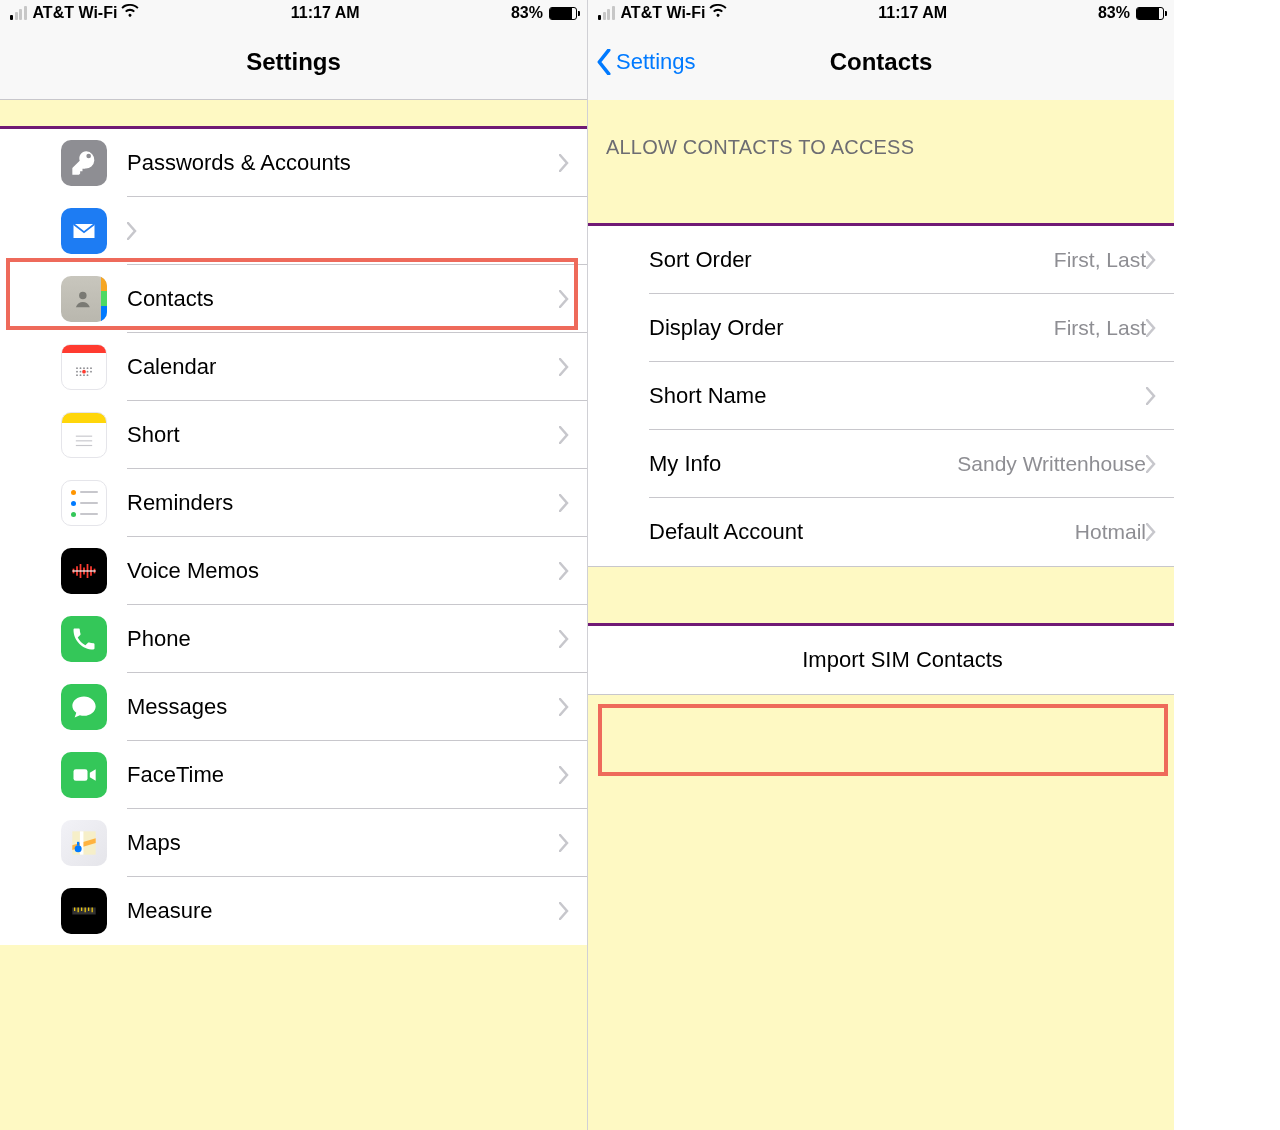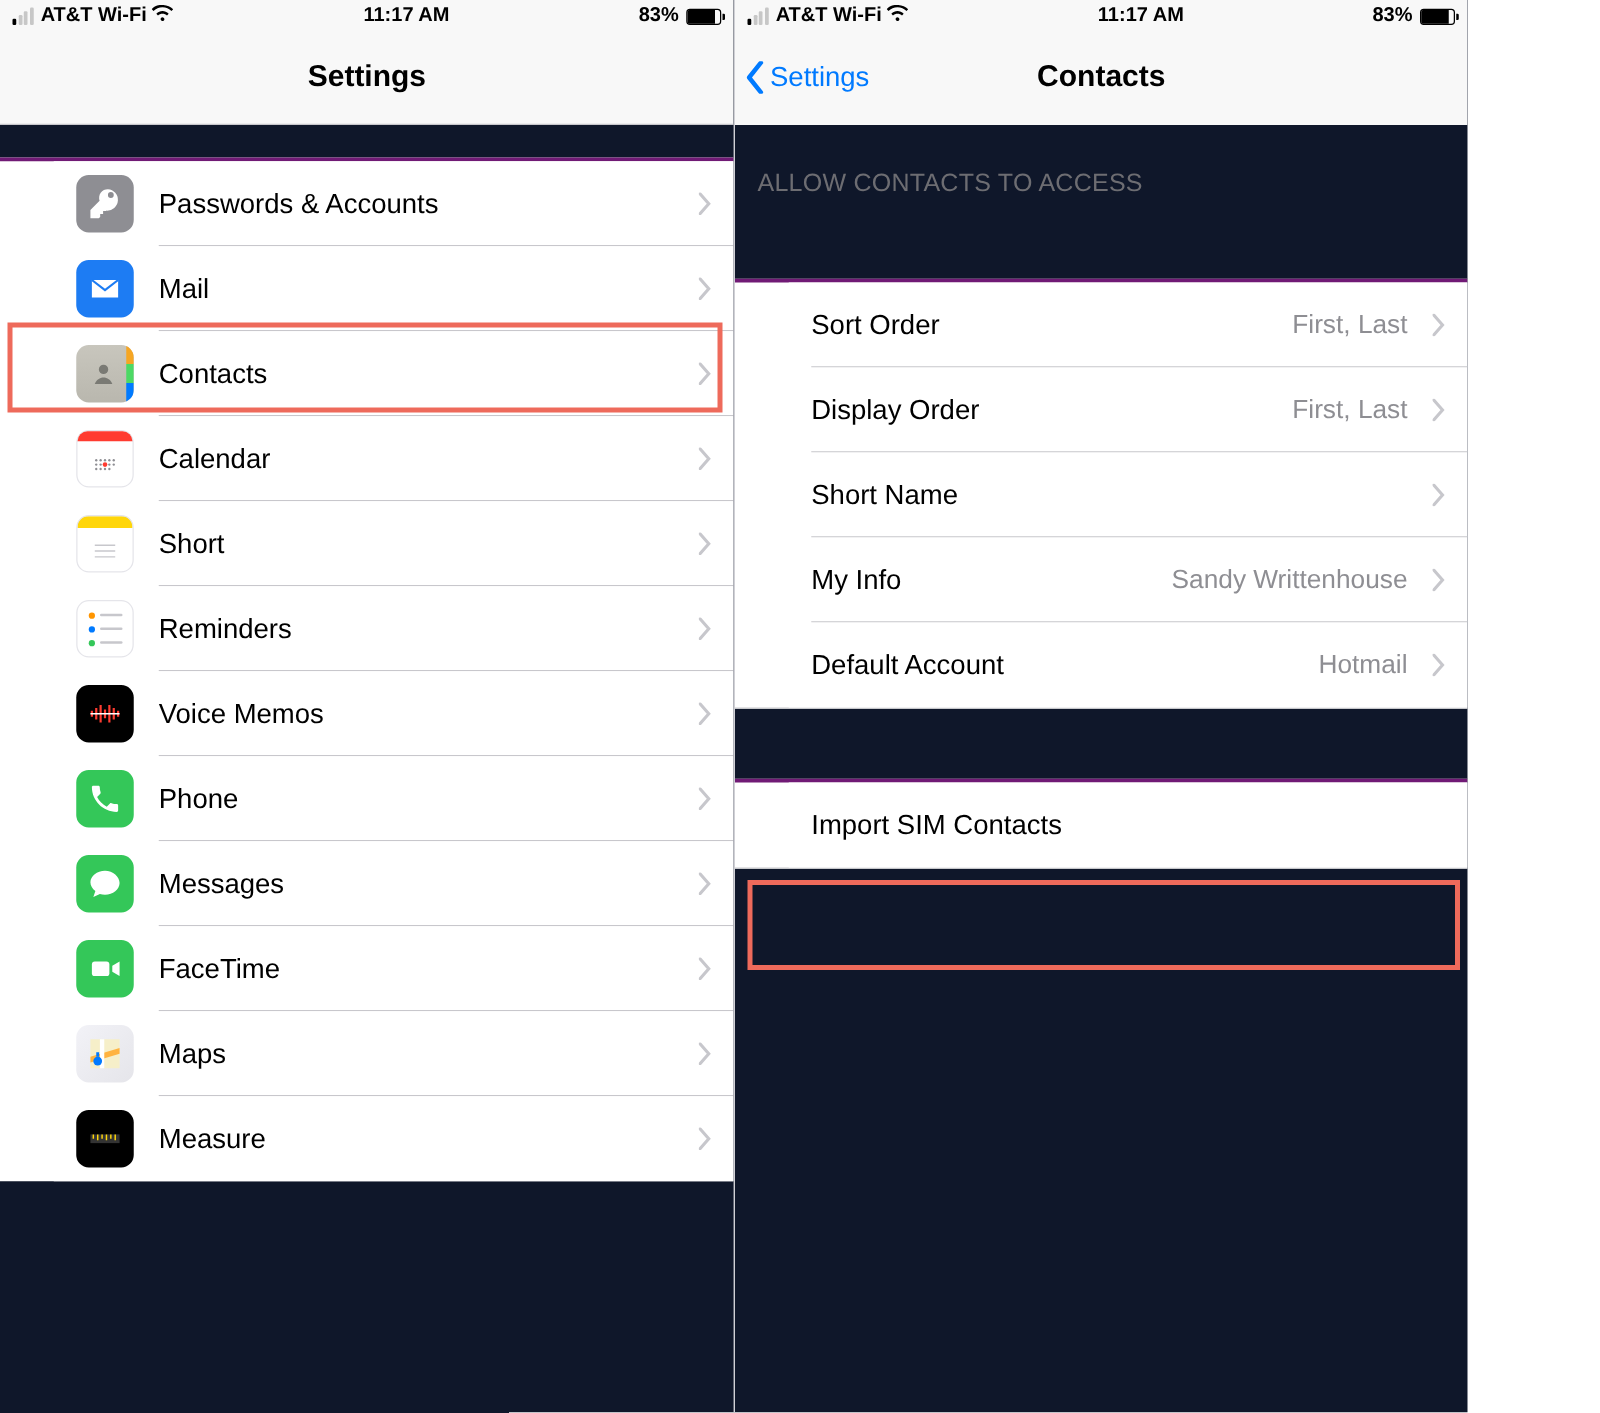--- a/index.html
+++ b/index.html
@@ -7,21 +7,21 @@
     font-family: -apple-system, BlinkMacSystemFont, "Segoe UI", Helvetica, Arial, sans-serif;
     background: #fff;
     width: 1280px;
     height: 1130px;
     overflow: hidden;
   }
   .container { display: flex; width: 1280px; height: 1130px; }
   .phone {
     width: 587px;
     height: 1130px;
-    background: #0f172a;
+    background: #fef9c3;
     position: relative;
     overflow: hidden;
   }
   .phone2 {
     border-left: 1px solid #d0d0d5;
   }
   
   .status-bar {
     height: 24px;
     padding: 2px 10px 0 10px;
@@ -86,21 +86,21 @@
   .row-plain { padding-left: 18px; }
   .row .icon-slot {
     width: 46px; height:46px; border-radius:10px; margin-right: 20px;
     display:flex; align-items:center; justify-content:center;
     flex-shrink:0;
   }
   .row .label, .row-plain .label {
     font-size: 22px; color:#000; flex: 1;
   }
   .row .detail, .row-plain .detail {
-    font-size: 21px; color:#8e8e93; margin-right:20px;
+    font-size: 21px; color:#8e8e93; margin-right:0;
   }
   .chevron {
     color:#c7c7cc; display:flex; align-items:center;
   }
   .chevron svg { width:10px; height:18px; }
   .separator {
     position:absolute; left:84px; right:0; bottom:0; height:1px; background:#c8c7cc;
   }
   .separator.full { left:18px; }
   .row:last-child .separator, .row-plain:last-child .separator { display:none; }
@@ -185,21 +185,20 @@
         <div class="separator"></div>
       </div>
 
       <div class="row">
         <div class="icon-slot ic-mail">
           <svg viewBox="0 0 24 24">
               <path d="M3 6h18v12H3z" fill="#fff"></path>
               <path d="M3 6l9 7 9-7" stroke="#1d7cf3" stroke-width="1.5" fill="none"></path>
             </svg>
         </div>
-        <span class="label">Mail</span>
         <span class="chevron">
             <svg viewBox="0 0 10 18">
               <path d="M1 1l7 8-7 8" stroke="#c7c7cc" stroke-width="2.5" fill="none" stroke-linecap="round"></path>
             </svg>
           </span>
         <div class="separator"></div>
       </div>
 
       <div class="row" style="position:relative;">
         <div class="icon-slot ic-contacts">
@@ -496,21 +495,21 @@
         <span class="chevron">
             <svg viewBox="0 0 10 18">
               <path d="M1 1l7 8-7 8" stroke="#c7c7cc" stroke-width="2.5" fill="none" stroke-linecap="round"></path>
             </svg>
           </span>
       </div>
     </div>
 
     <div style="height:56px;"></div>
 
-    <div class="group" style="position:relative;">
+    <div class="group" style="position:relative;text-align:center;">
       <div class="row-plain">
         <span class="label link-text">Import SIM Contacts</span>
       </div>
     </div>
 
     <div class="highlight-box" style="left:10px; top:704px; width:570px; height:72px;"></div>
   </div>
 </div>
 
 </body></html>

